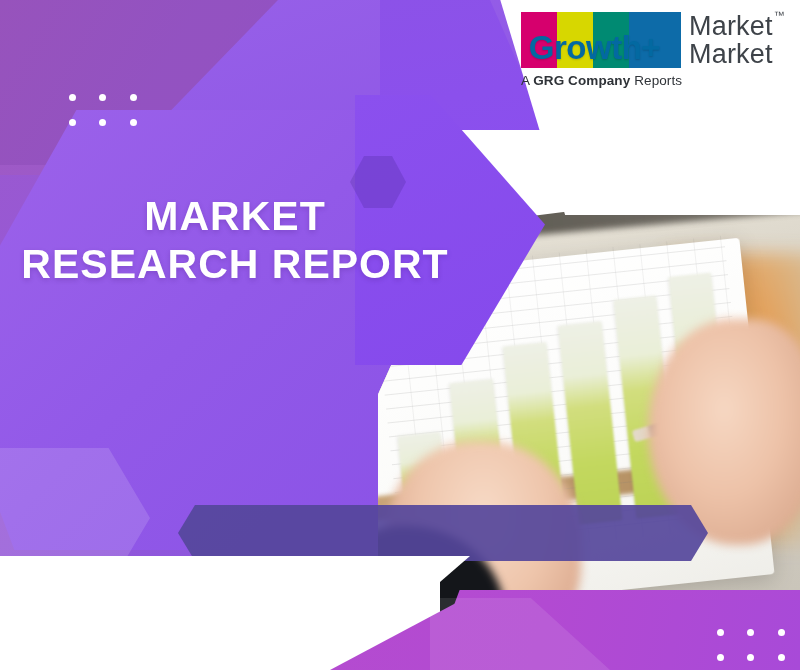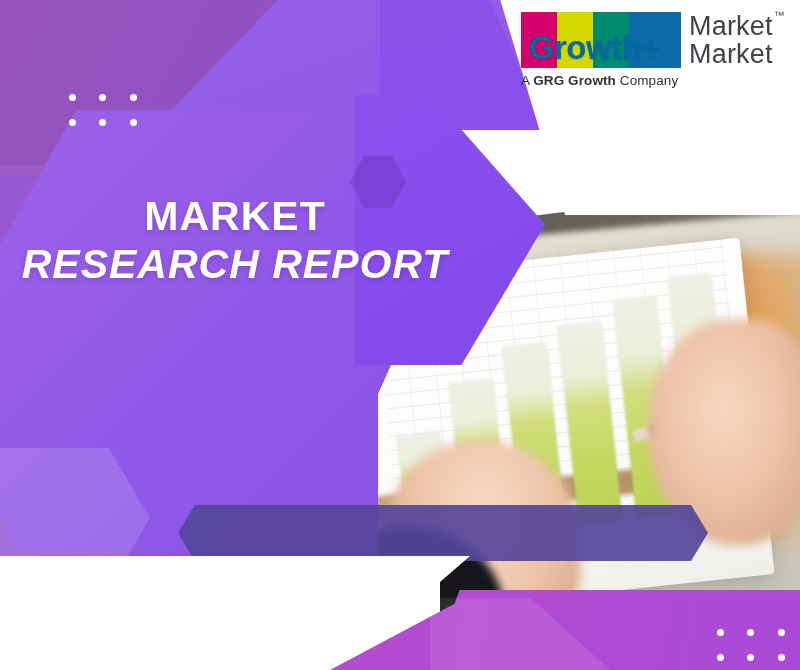--- a/index.html
+++ b/index.html
@@ -169,21 +169,21 @@
     position:absolute;left:0;top:192px;width:470px;
     text-align:center;
     color:#ffffff;
     font-weight:700;
     font-size:41px;
     line-height:48px;
     letter-spacing:1px;
     text-shadow:0 2px 5px rgba(60,20,110,.22);
   }
   .headline .l1{display:block;}
-  .headline .l2{display:block;font-style:italic;}
+  .headline .l2{display:block;}
   .headline .l3{display:block;}
 
   
   .url{
     position:absolute;left:22px;top:580px;
     color:#a74ac0;
     font-size:20px;
     font-weight:400;
     text-decoration:underline;
     text-underline-offset:3px;
@@ -301,16 +301,16 @@
         <div class="band b3"></div>
         <div class="band b4"></div>
         <div class="logo-word">Growth+</div>
       </div>
       <div class="logo-right">
         <div class="logo-mr">Market</div>
         <div class="logo-mr">Market</div>
         <div class="logo-tm">™</div>
       </div>
     </div>
-    <div class="logo-tag"><span>A </span><b>GRG Growth</b><span> Company</span></div>
+    <div class="logo-tag"><span>A </span><b>GRG Company</b><span> Reports</span></div>
   </div>
 
 </div>
 
 </body></html>

